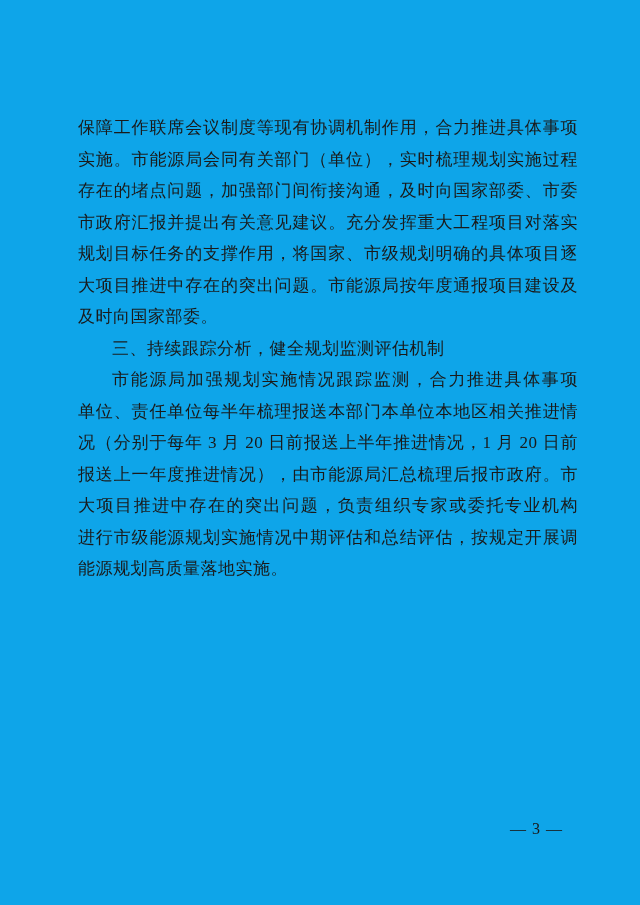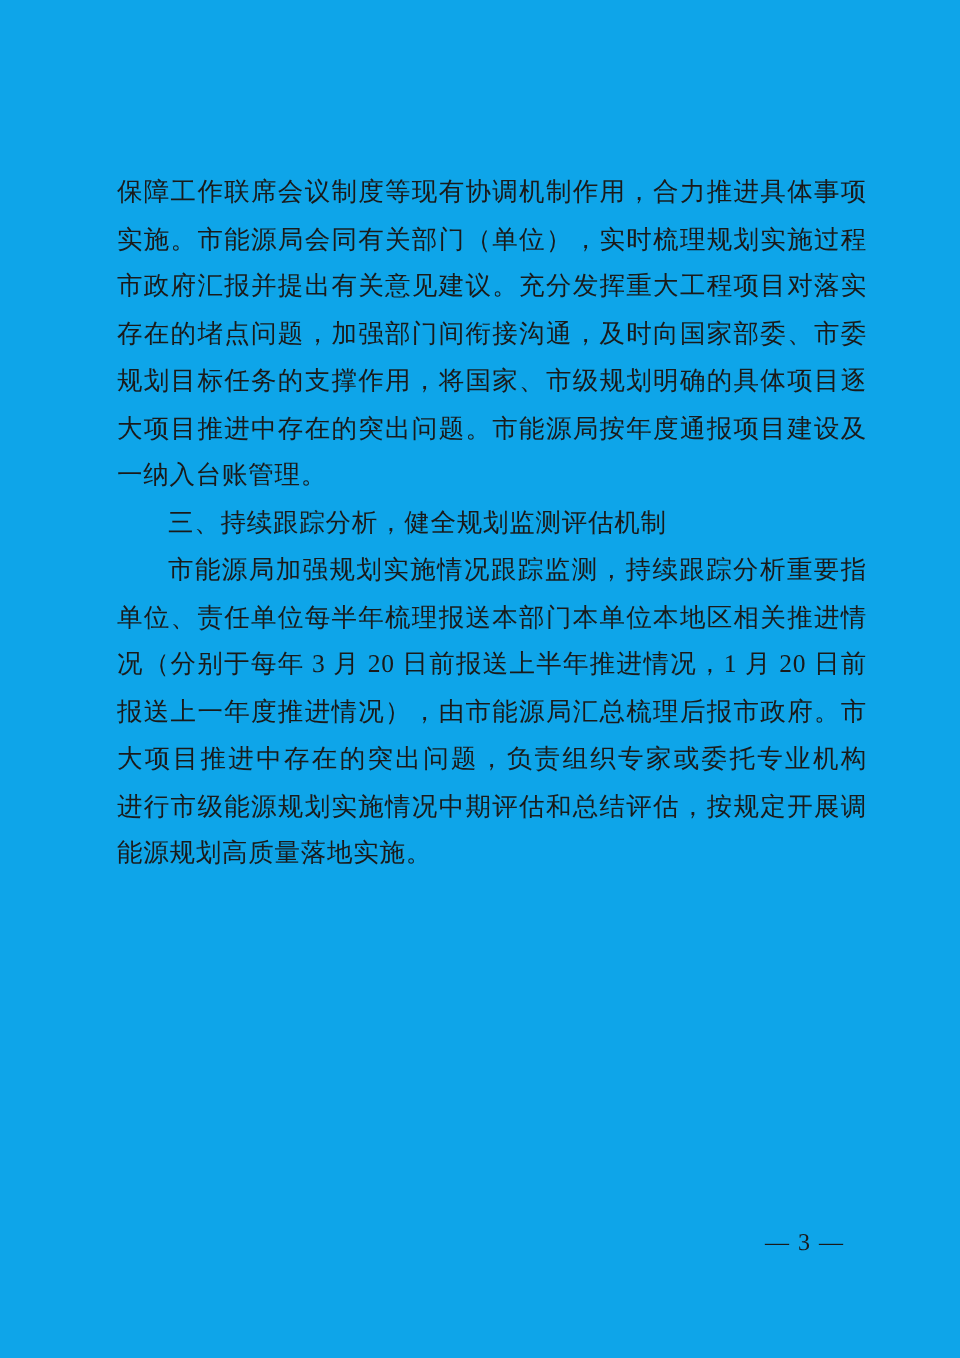--- a/index.html
+++ b/index.html
@@ -59,31 +59,31 @@
 </style>
 </head>
 <body>
 
 <div class="page">
   <main class="text-block">
 
   <div class="para body">
         <div class="line">保障工作联席会议制度等现有协调机制作用，合力推进具体事项</div>
         <div class="line">实施。市能源局会同有关部门（单位），实时梳理规划实施过程中</div>
+        <div class="line">存在的堵点问题，加强部门间衔接沟通，及时向国家部委、市委</div>
         <div class="line">市政府汇报并提出有关意见建议。充分发挥重大工程项目对落实</div>
-        <div class="line">存在的堵点问题，加强部门间衔接沟通，及时向国家部委、市委</div>
         <div class="line">规划目标任务的支撑作用，将国家、市级规划明确的具体项目逐</div>
         <div class="line">大项目推进中存在的突出问题。市能源局按年度通报项目建设及</div>
-        <div class="line para-last">一纳入台账管理。</div>
+        <div class="line para-last">及时向国家部委。</div>
       </div>
       <div class="para heading">
         <div class="line para-last indent">三、持续跟踪分析，健全规划监测评估机制</div>
       </div>
       <div class="para body">
-        <div class="line indent">市能源局加强规划实施情况跟踪监测，持续跟踪分析重要指</div>
+        <div class="line indent">市能源局加强规划实施情况跟踪监测，合力推进具体事项</div>
         <div class="line">单位、责任单位每半年梳理报送本部门本单位本地区相关推进情</div>
         <div class="line">况（分别于每年 3 月 20 日前报送上半年推进情况，1 月 20 日前</div>
         <div class="line">报送上一年度推进情况），由市能源局汇总梳理后报市政府。市能</div>
         <div class="line">大项目推进中存在的突出问题，负责组织专家或委托专业机构</div>
         <div class="line">进行市级能源规划实施情况中期评估和总结评估，按规定开展调</div>
         <div class="line para-last">能源规划高质量落地实施。</div>
       </div>
     </main>
   <footer class="page-footer">
     <span class="page-number">— 3 —</span>

